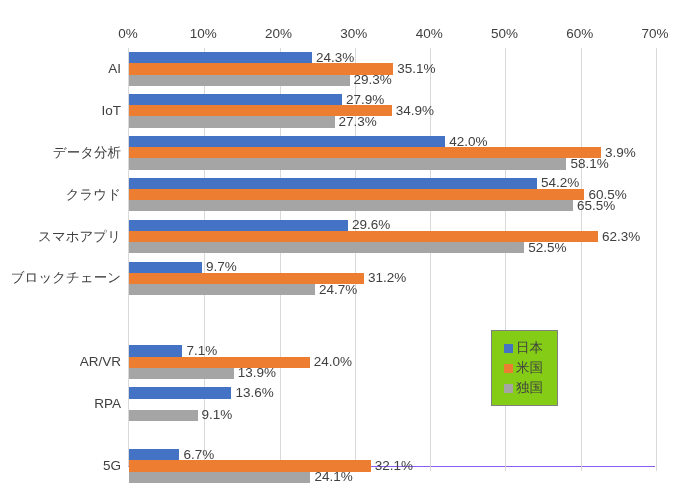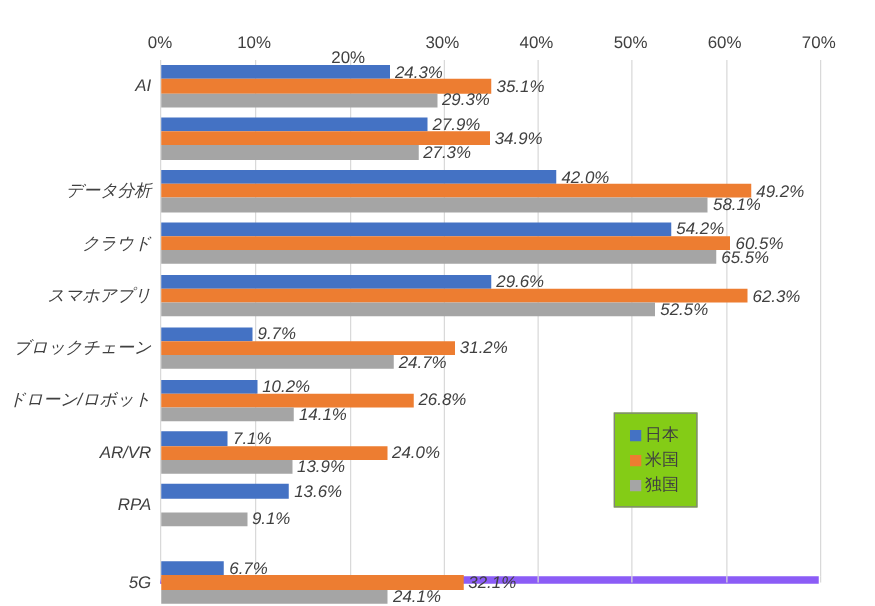--- a/index.html
+++ b/index.html
@@ -31,22 +31,21 @@
     white-space: nowrap;
     line-height: 16px;
   }
 
   
   #plot-area {
     position: absolute;
     left: 128px; top: 48px;
     width: 527px; height: 419px;
     border-left: 1px solid #d9d9d9;
-    border-bottom: 6px solid #8b5cf6;
-    font-style: italic;
+    border-bottom: 1px solid #8b5cf6;
   }
   .gridline {
     position: absolute;
     top: 0; bottom: 0;
     width: 1px;
     background: #d9d9d9;
   }
   .tickmark {
     position: absolute;
     bottom: -5px;
@@ -120,21 +119,21 @@
   }
 </style>
 </head>
 <body>
 
 <div id="chart-root">
 
   <div id="x-axis-labels">
       <div class="xtick" style="left: 0px;">0%</div>
       <div class="xtick" style="left: 75.2857px;">10%</div>
-      <div class="xtick" style="left: 150.571px; margin-top: 12px;">20%</div>
+      <div class="xtick" style="left: 150.571px;">20%</div>
       <div class="xtick" style="left: 225.857px;">30%</div>
       <div class="xtick" style="left: 301.143px;">40%</div>
       <div class="xtick" style="left: 376.429px;">50%</div>
       <div class="xtick" style="left: 451.714px;">60%</div>
       <div class="xtick" style="left: 527px;">70%</div>
     </div>
 
   <div id="plot-area">
       <div class="tickmark" style="left: 0px; background: rgb(217, 217, 217);"></div>
       <div class="gridline" style="left: 75.2857px; background: rgb(217, 217, 217);"></div>
@@ -160,20 +159,21 @@
         <div class="bar-wrap" style="top: 15.35px; width: 264.253px;">
           <div class="bar" style="background: rgb(237, 125, 49); width: 100%;"></div>
           <div class="bar-label" style="color: rgb(64, 64, 64);">35.1%</div>
         </div>
         <div class="bar-wrap" style="top: 26.55px; width: 220.587px;">
           <div class="bar" style="background: rgb(165, 165, 165); width: 100%;"></div>
           <div class="bar-label" style="color: rgb(64, 64, 64);">29.3%</div>
         </div>
       </div>
       <div class="cat-row" style="top: 41.9px; height: 41.9px;">
+        <div class="cat-label" style="top: 13.95px; color: rgb(64, 64, 64);">IoT</div>
         <div class="bar-wrap" style="top: 4.15px; width: 213px;">
           <div class="bar" style="background: rgb(68, 114, 196); width: 100%;"></div>
           <div class="bar-label" style="color: rgb(64, 64, 64);">27.9%</div>
         </div>
         <div class="bar-wrap" style="top: 15.35px; width: 262.747px;">
           <div class="bar" style="background: rgb(237, 125, 49); width: 100%;"></div>
           <div class="bar-label" style="color: rgb(64, 64, 64);">34.9%</div>
         </div>
         <div class="bar-wrap" style="top: 26.55px; width: 205.53px;">
           <div class="bar" style="background: rgb(165, 165, 165); width: 100%;"></div>
@@ -181,21 +181,21 @@
         </div>
       </div>
       <div class="cat-row" style="top: 83.8px; height: 41.9px;">
         <div class="cat-label" style="top: 13.95px; color: rgb(64, 64, 64);">データ分析</div>
         <div class="bar-wrap" style="top: 4.15px; width: 316.2px;">
           <div class="bar" style="background: rgb(68, 114, 196); width: 100%;"></div>
           <div class="bar-label" style="color: rgb(64, 64, 64);">42.0%</div>
         </div>
         <div class="bar-wrap" style="top: 15.35px; width: 472.041px;">
           <div class="bar" style="background: rgb(237, 125, 49); width: 100%;"></div>
-          <div class="bar-label" style="color: rgb(64, 64, 64);">49.2%</div>
+          <div class="bar-label" style="color: rgb(64, 64, 64);">3.9%</div>
         </div>
         <div class="bar-wrap" style="top: 26.55px; width: 437.41px;">
           <div class="bar" style="background: rgb(165, 165, 165); width: 100%;"></div>
           <div class="bar-label" style="color: rgb(64, 64, 64);">58.1%</div>
         </div>
       </div>
       <div class="cat-row" style="top: 125.7px; height: 41.9px;">
         <div class="cat-label" style="top: 13.95px; color: rgb(64, 64, 64);">クラウド</div>
         <div class="bar-wrap" style="top: 4.15px; width: 408.049px;">
           <div class="bar" style="background: rgb(68, 114, 196); width: 100%;"></div>
@@ -205,21 +205,21 @@
           <div class="bar" style="background: rgb(237, 125, 49); width: 100%;"></div>
           <div class="bar-label" style="color: rgb(64, 64, 64);">60.5%</div>
         </div>
         <div class="bar-wrap" style="top: 26.55px; width: 444px;">
           <div class="bar" style="background: rgb(165, 165, 165); width: 100%;"></div>
           <div class="bar-label" style="color: rgb(64, 64, 64);">65.5%</div>
         </div>
       </div>
       <div class="cat-row" style="top: 167.6px; height: 41.9px;">
         <div class="cat-label" style="top: 13.95px; color: rgb(64, 64, 64);">スマホアプリ</div>
-        <div class="bar-wrap" style="top: 4.15px; width: 264px;">
+        <div class="bar-wrap" style="top: 4.15px; width: 219px;">
           <div class="bar" style="background: rgb(68, 114, 196); width: 100%;"></div>
           <div class="bar-label" style="color: rgb(64, 64, 64);">29.6%</div>
         </div>
         <div class="bar-wrap" style="top: 15.35px; width: 469.03px;">
           <div class="bar" style="background: rgb(237, 125, 49); width: 100%;"></div>
           <div class="bar-label" style="color: rgb(64, 64, 64);">62.3%</div>
         </div>
         <div class="bar-wrap" style="top: 26.55px; width: 395.25px;">
           <div class="bar" style="background: rgb(165, 165, 165); width: 100%;"></div>
           <div class="bar-label" style="color: rgb(64, 64, 64);">52.5%</div>
@@ -231,35 +231,20 @@
           <div class="bar" style="background: rgb(68, 114, 196); width: 100%;"></div>
           <div class="bar-label" style="color: rgb(64, 64, 64);">9.7%</div>
         </div>
         <div class="bar-wrap" style="top: 15.35px; width: 234.891px;">
           <div class="bar" style="background: rgb(237, 125, 49); width: 100%;"></div>
           <div class="bar-label" style="color: rgb(64, 64, 64);">31.2%</div>
         </div>
         <div class="bar-wrap" style="top: 26.55px; width: 185.956px;">
           <div class="bar" style="background: rgb(165, 165, 165); width: 100%;"></div>
           <div class="bar-label" style="color: rgb(64, 64, 64);">24.7%</div>
-        </div>
-      </div>
-      <div class="cat-row" style="top: 251.4px; height: 41.9px;">
-        <div class="cat-label" style="top: 13.95px; color: rgb(64, 64, 64);">ドローン/ロボット</div>
-        <div class="bar-wrap" style="top: 4.15px; width: 76.7914px;">
-          <div class="bar" style="background: rgb(68, 114, 196); width: 100%;"></div>
-          <div class="bar-label" style="color: rgb(64, 64, 64);">10.2%</div>
-        </div>
-        <div class="bar-wrap" style="top: 15.35px; width: 201.766px;">
-          <div class="bar" style="background: rgb(237, 125, 49); width: 100%;"></div>
-          <div class="bar-label" style="color: rgb(64, 64, 64);">26.8%</div>
-        </div>
-        <div class="bar-wrap" style="top: 26.55px; width: 106.153px;">
-          <div class="bar" style="background: rgb(165, 165, 165); width: 100%;"></div>
-          <div class="bar-label" style="color: rgb(64, 64, 64);">14.1%</div>
         </div>
       </div>
       <div class="cat-row" style="top: 293.3px; height: 41.9px;">
         <div class="cat-label" style="top: 13.95px; color: rgb(64, 64, 64);">AR/VR</div>
         <div class="bar-wrap" style="top: 4.15px; width: 53.4529px;">
           <div class="bar" style="background: rgb(68, 114, 196); width: 100%;"></div>
           <div class="bar-label" style="color: rgb(64, 64, 64);">7.1%</div>
         </div>
         <div class="bar-wrap" style="top: 15.35px; width: 180.686px;">
           <div class="bar" style="background: rgb(237, 125, 49); width: 100%;"></div>

